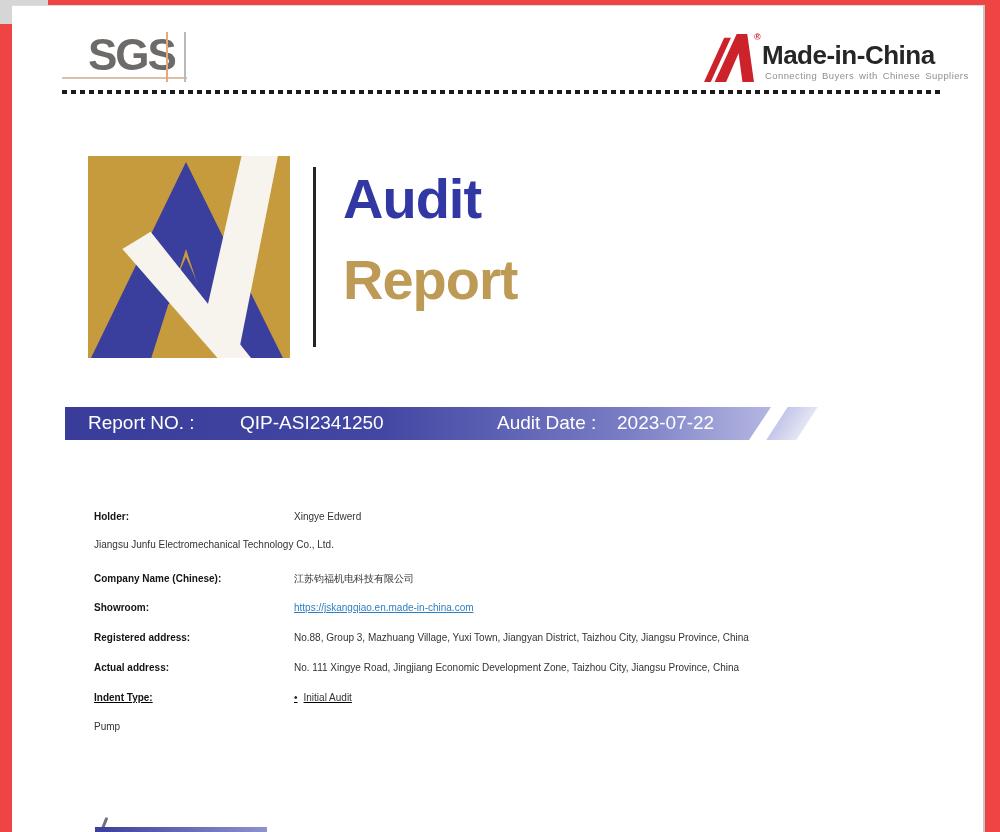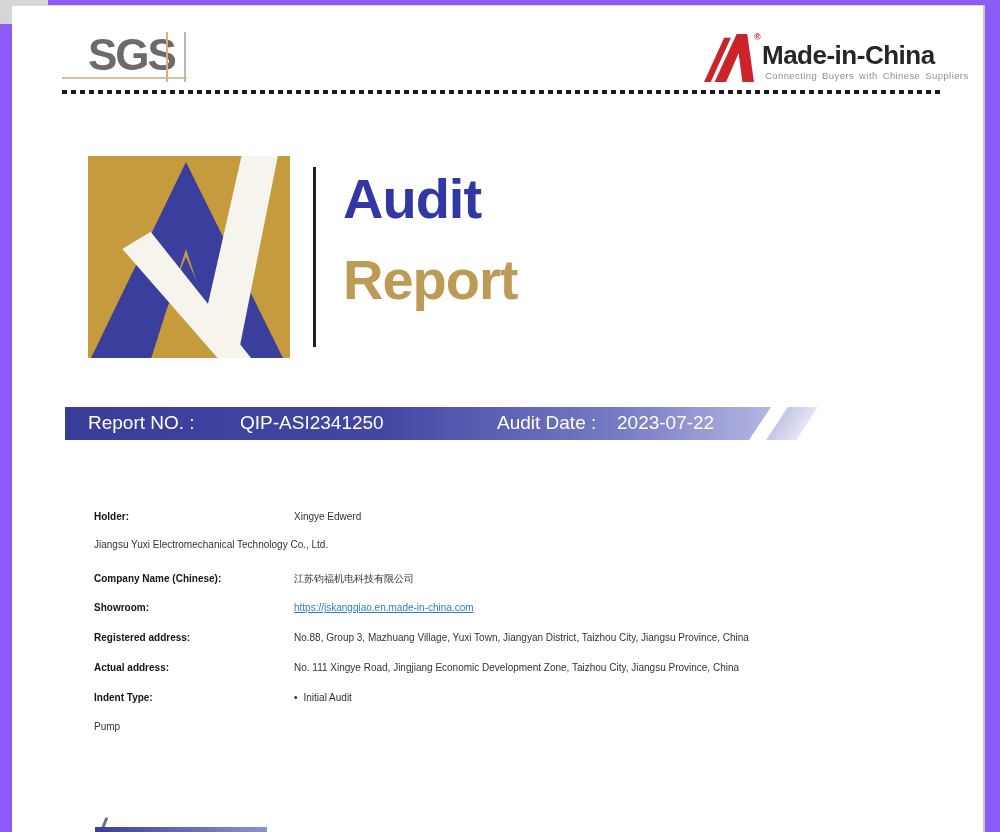--- a/index.html
+++ b/index.html
@@ -1,19 +1,19 @@
 <!DOCTYPE html>
 <html><head>
 <meta charset="utf-8">
 <style>
   * { margin:0; padding:0; box-sizing:border-box; }
   html,body { width:1000px; height:832px; overflow:hidden; }
   body { font-family:"Liberation Sans", sans-serif; background:#e9e9e9; position:relative; }
 
-  .frame { position:absolute; inset:0; background:#8b5cf6; }
+  .frame { position:absolute; inset:0; background:#ef4444; }
   .corner-shade { position:absolute; left:0; top:0; width:48px; height:24px; background:#d6d6d6; }
   .page { position:absolute; left:12px; top:5px; width:973px; height:827px; background:#ffffff; border-right:2px solid #c6c6c6; border-top:1px solid #dcdcdc; }
 
   
   .sgs { position:absolute; left:76px; top:24px; font-size:44px; font-weight:800; letter-spacing:-2px; color:#6e6a67; }
   .sgs-hline { position:absolute; left:50px; top:71px; width:125px; height:2px; background:#dcc0a8; }
   .sgs-vline1 { position:absolute; left:154px; top:26px; width:2px; height:50px; background:#e6a97e; }
   .sgs-vline2 { position:absolute; left:172px; top:26px; width:2px; height:50px; background:#bdb8b4; }
 
   .mic { position:absolute; left:692px; top:24px; width:260px; height:60px; }
@@ -48,21 +48,21 @@
   .details { position:absolute; left:82px; top:500px; width:810px; font-size:10px; line-height:21px; }
   .row { display:flex; }
   .row .lbl { width:200px; flex:0 0 200px; font-weight:bold; color:#141414; }
   .row .val { color:#333333; width:600px; }
   .r1 { margin-bottom:7px; }
   .r2 { margin-bottom:13px; }
   .r3 { margin-bottom:8px; }
   .r4 { margin-bottom:9px; }
   .r5 { margin-bottom:9px; }
   .r6 { margin-bottom:9px; }
-  .r7 { margin-bottom:8px; }
+  .r7 { margin-bottom:8px;text-decoration:underline; }
   a.link { color:#2d7fc2; text-decoration:underline; }
   .bullet { color:#222; margin-right:6px; }
 
   
   .check-mark { position:absolute; left:91px; top:811px; width:2.5px; height:13px; background:#6b7280; transform:rotate(22deg); border-radius:1px; }
   .next-bar { position:absolute; left:83px; top:821px; width:172px; height:6px;
     background:linear-gradient(90deg,#3b3e9b,#8e92cf); }
 </style>
 </head>
 <body>
@@ -112,21 +112,21 @@
     <div class="banner-piece"></div>
 
     <div class="details">
 
       <div class="row r1">
         <div class="lbl">Holder:</div>
         <div class="val">Xingye Edwerd</div>
       </div>
 
       <div class="row r2">
-        <div class="val">Jiangsu Yuxi Electromechanical Technology Co., Ltd.</div>
+        <div class="val">Jiangsu Junfu Electromechanical Technology Co., Ltd.</div>
       </div>
 
       <div class="row r3">
         <div class="lbl">Company Name (Chinese):</div>
         <div class="val">江苏钧福机电科技有限公司</div>
       </div>
 
       <div class="row r4">
         <div class="lbl">Showroom:</div>
         <div class="val">

